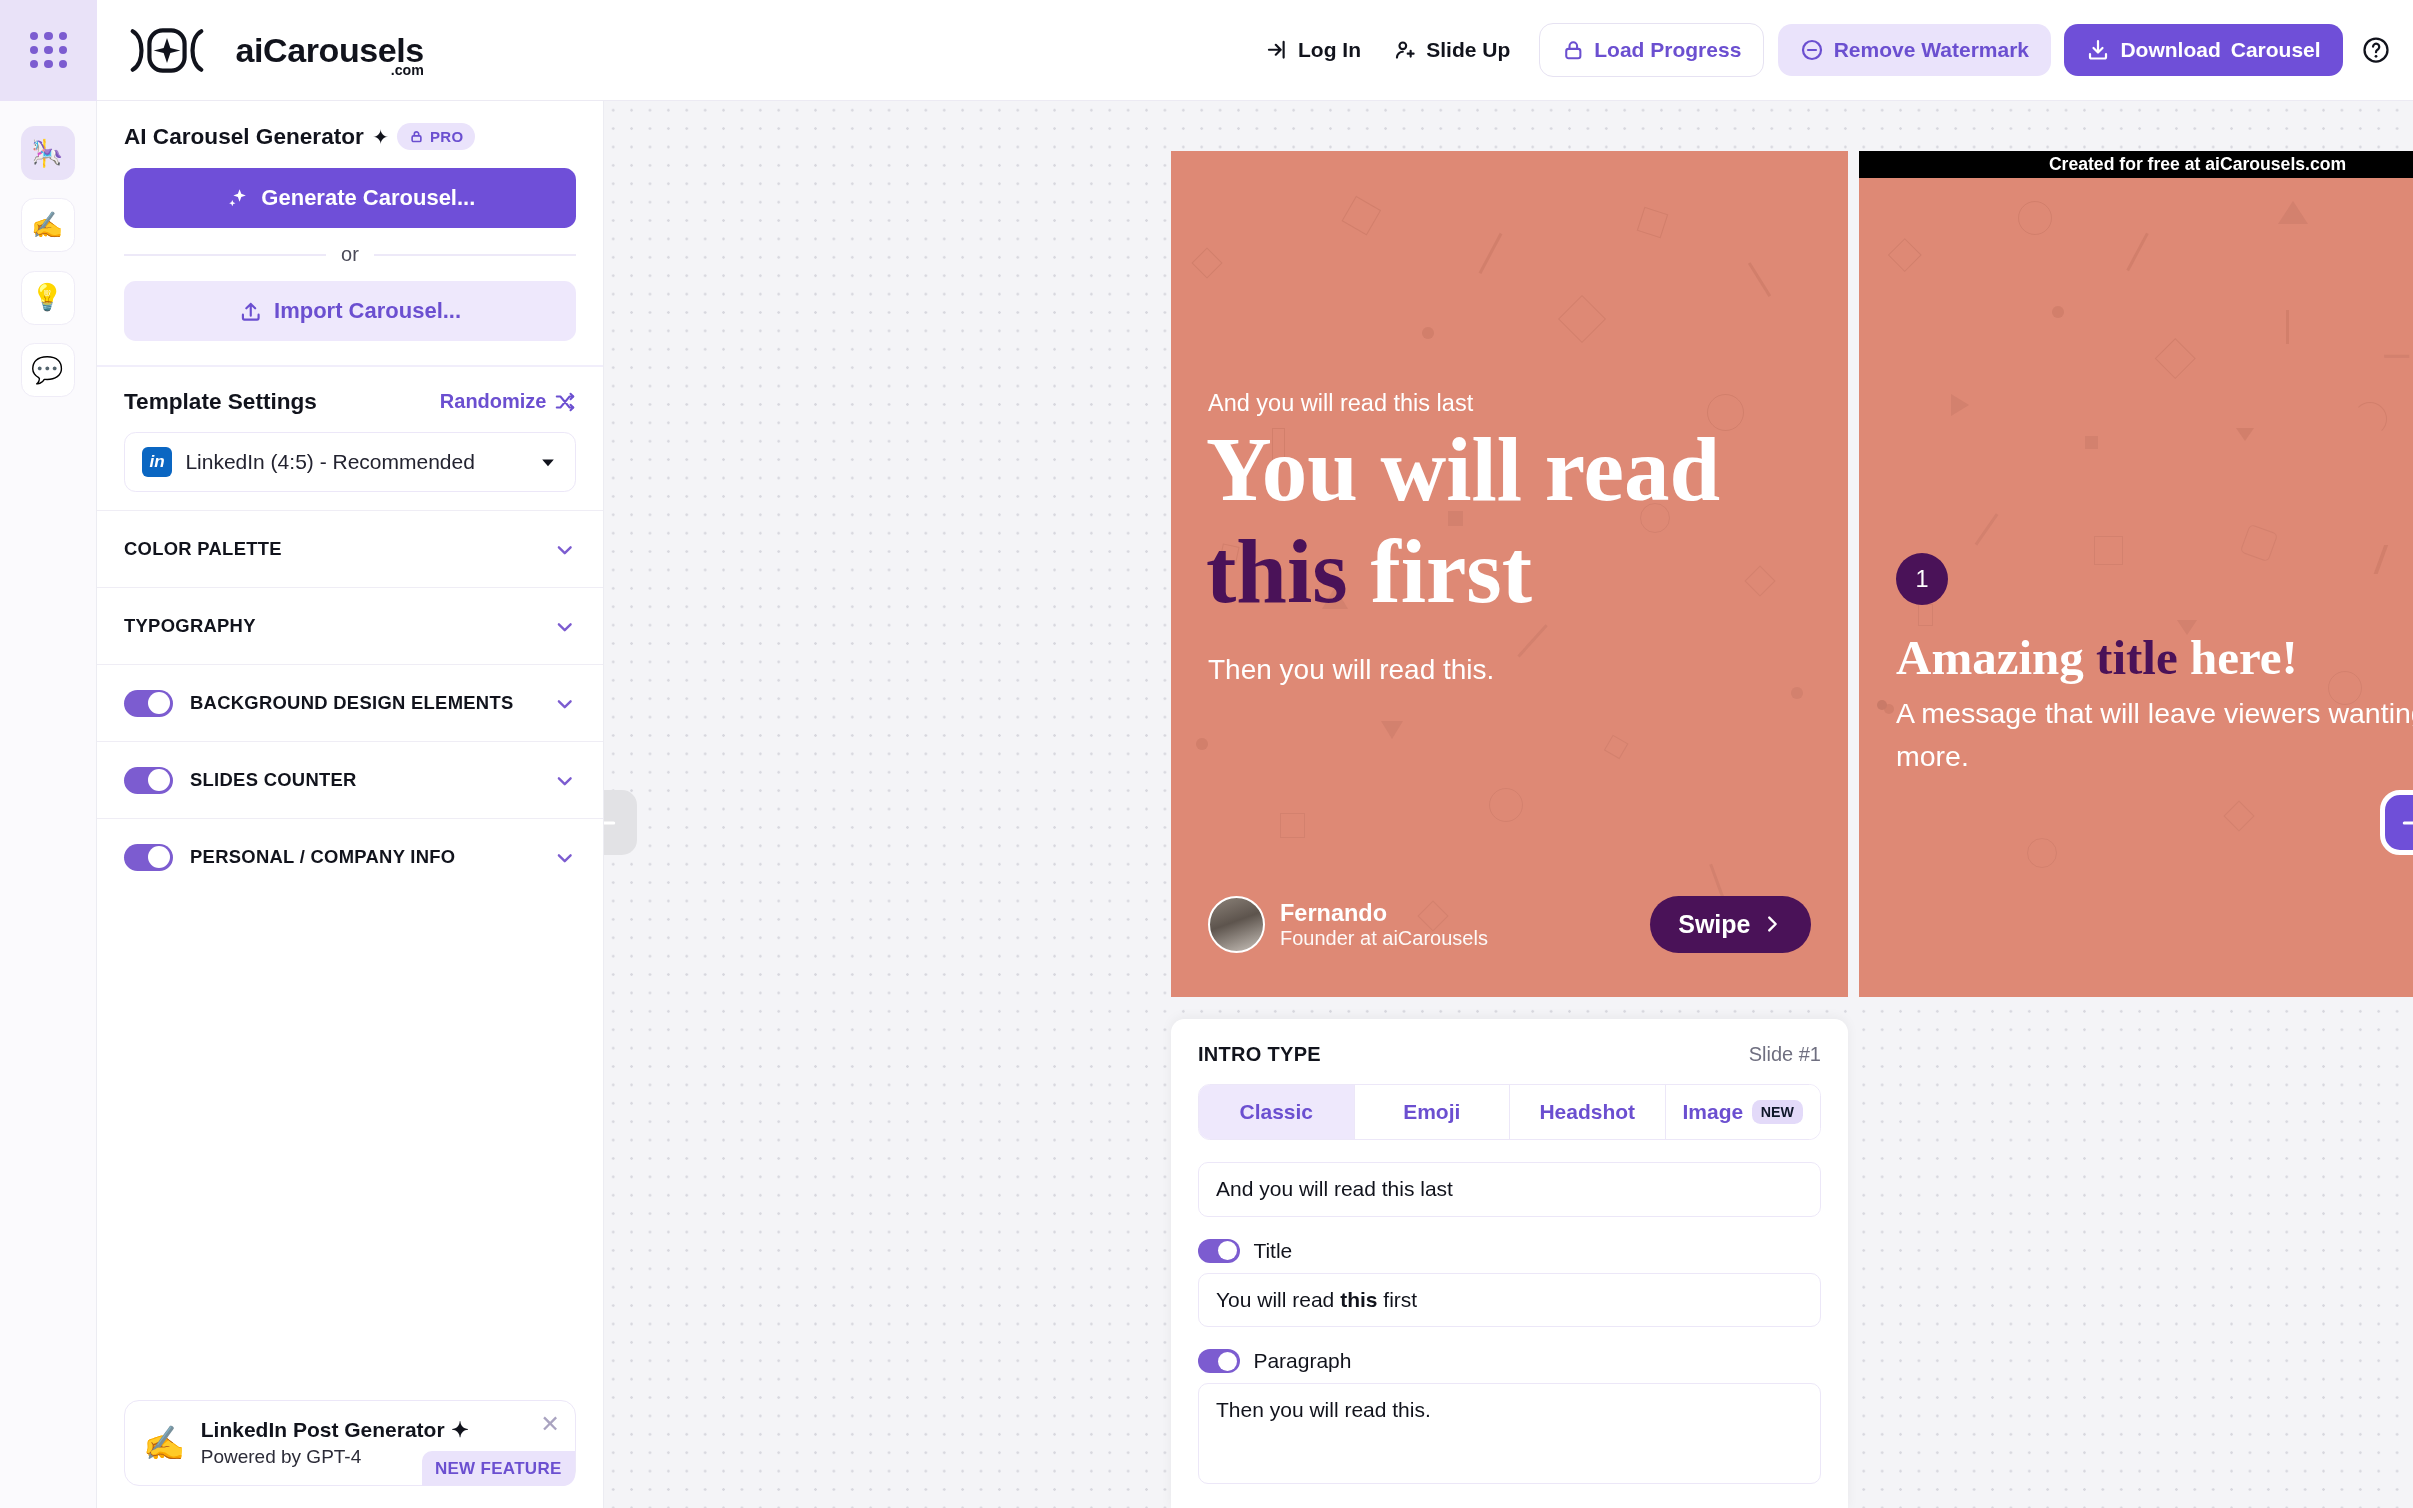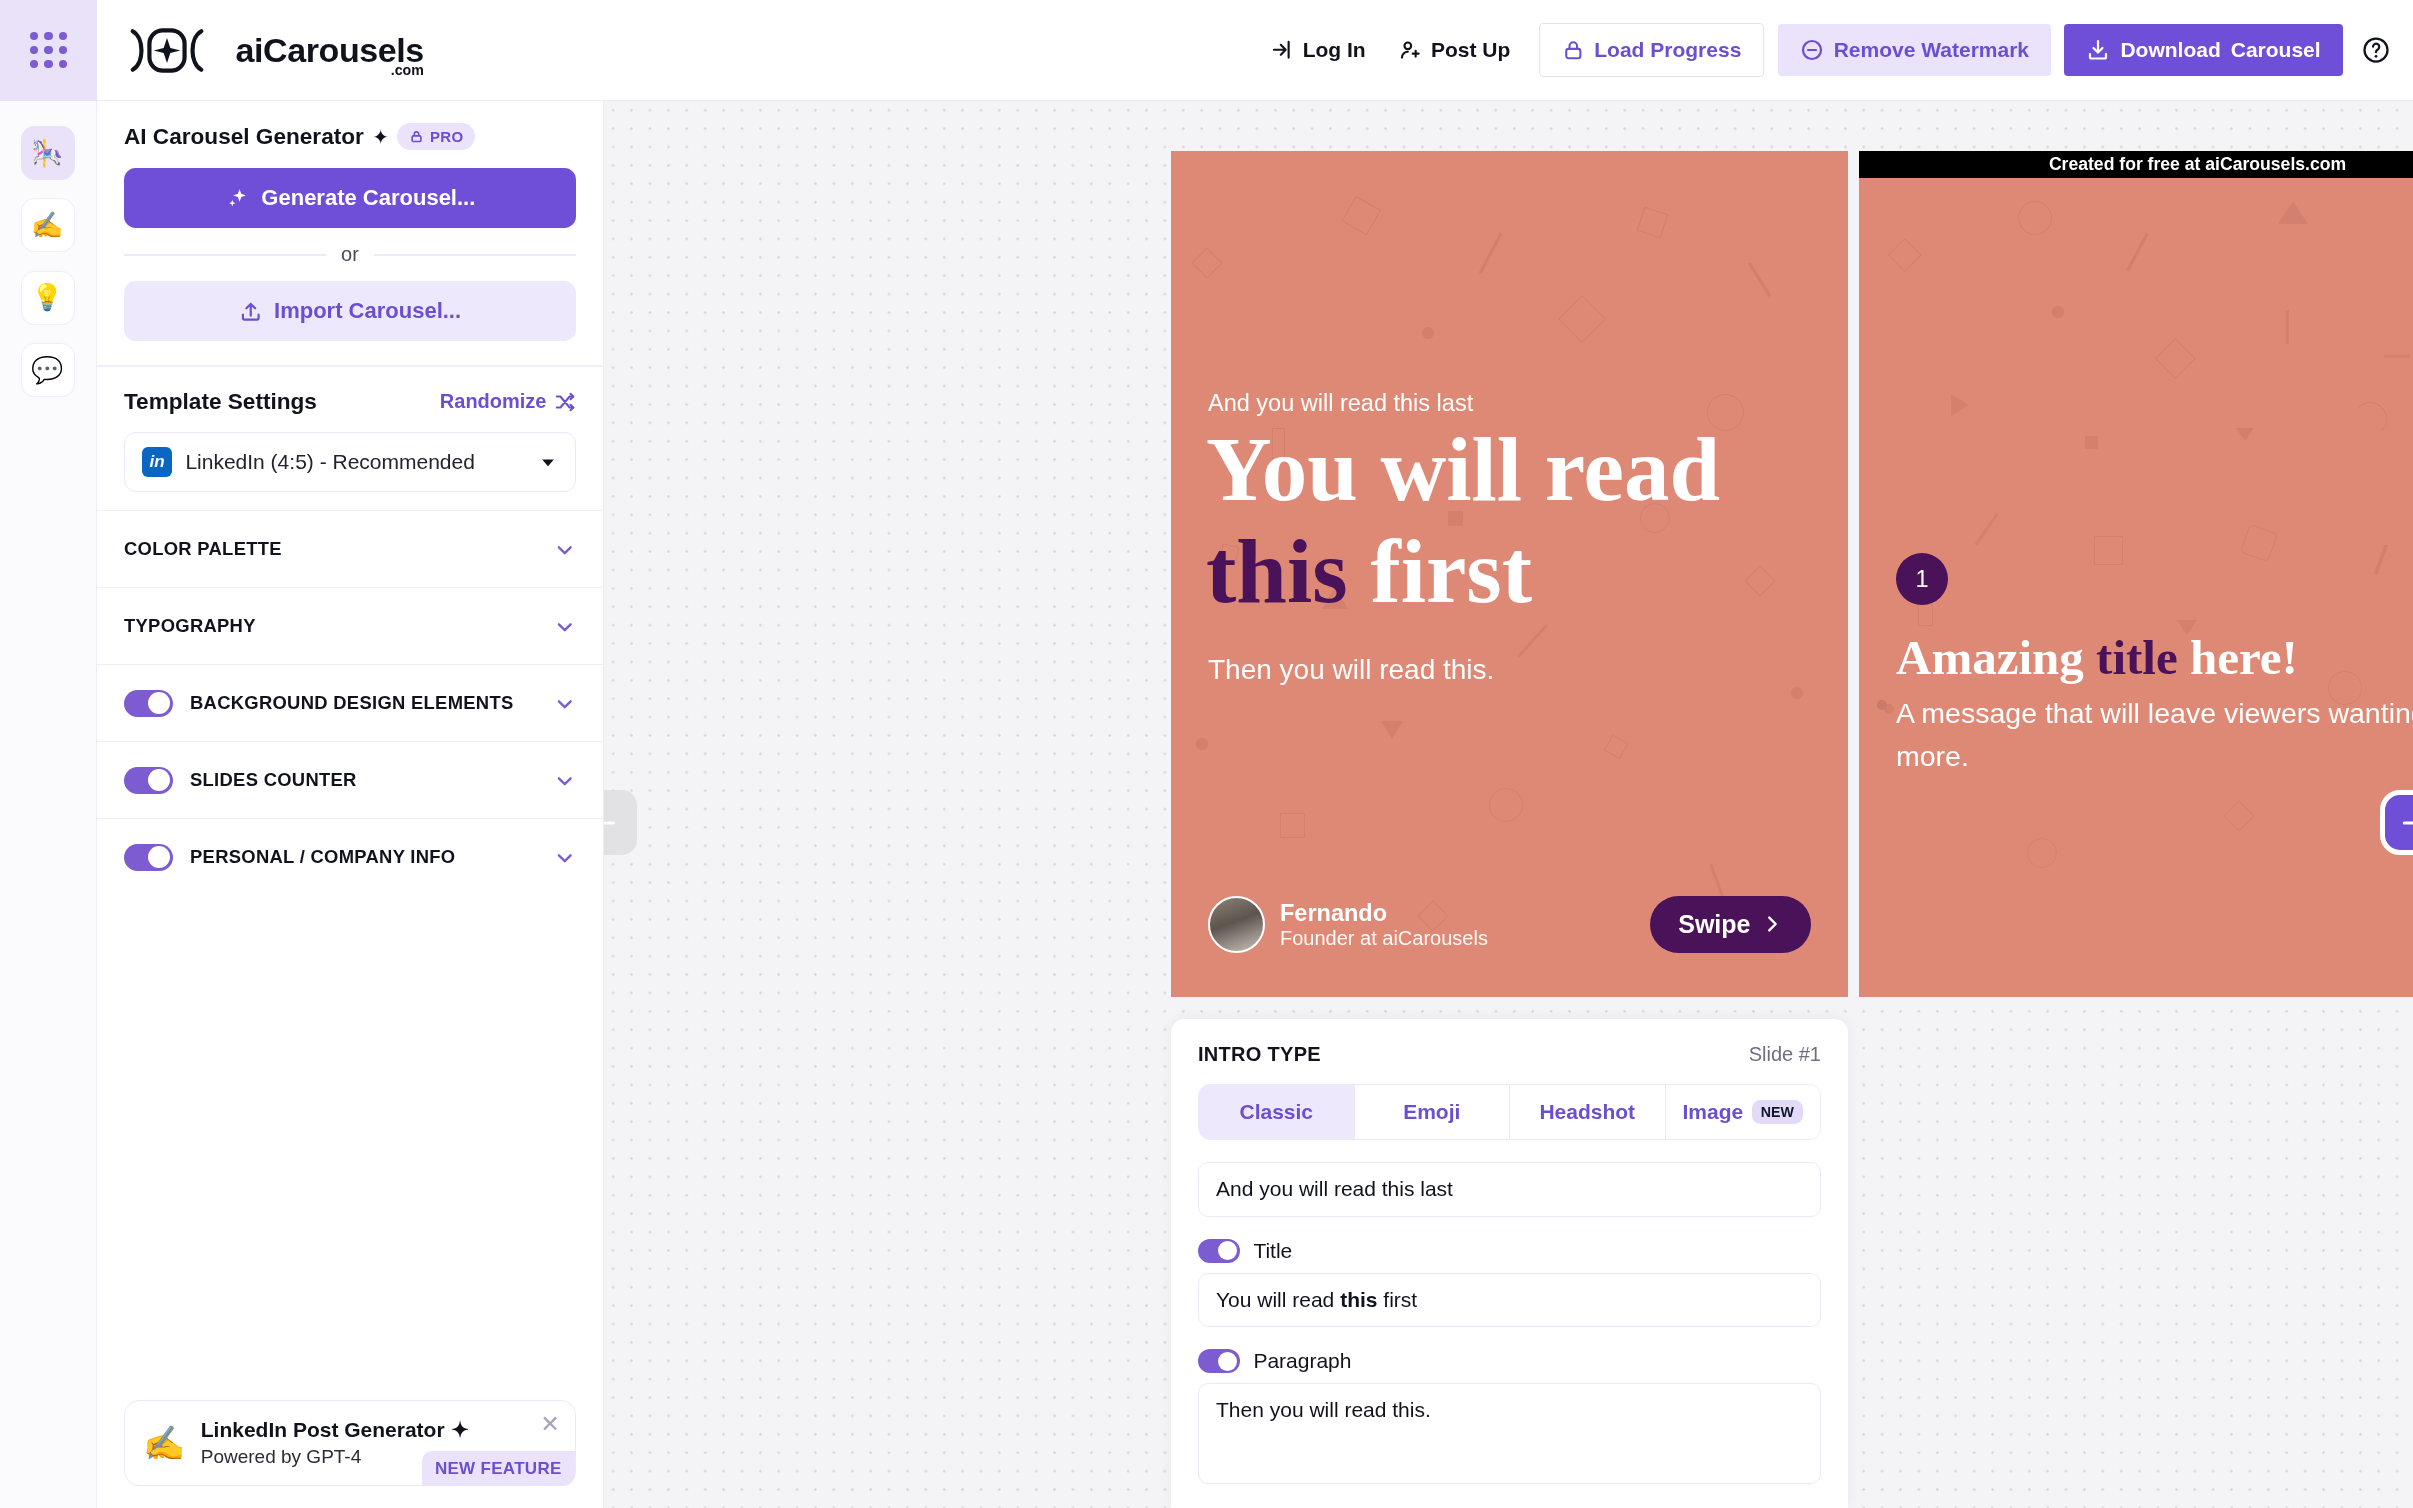--- a/index.html
+++ b/index.html
@@ -34,21 +34,21 @@
   .header-right { margin-left: auto; display: flex; align-items: center; gap: 3.4px; padding-right: 22px; }
   .h-link {
     display: flex; align-items: center; gap: 8.4px;
     font-size: 21px; font-weight: 600; color: #11131c;
     padding: 11.7px 15px; cursor: pointer; background: none; border: none;
     font-family: inherit; white-space: nowrap;
   }
   .h-btn {
     display: flex; align-items: center; gap: 10px;
     font-size: 21px; font-weight: 600;
-    padding: 14.2px 22px; border-radius: 4px; cursor: pointer;
+    padding: 14.2px 22px; border-radius: 14px; cursor: pointer;
     font-family: inherit; white-space: nowrap; border: none;
   }
   .h-btn.outline { background: #fff; border: 1.7px solid #e6e2f2; color: #6b4fd0; margin-left: 10px; }
   .h-btn.soft { background: #eae3fb; color: #6b4fd0; margin-left: 10px; }
   .h-btn.solid { background: #6f4fd8; color: #fff; margin-left: 10px; }
   .help-icon { margin-left: 15px; cursor: pointer; display: flex; align-items: center; }
 
   
   .rail {
     position: absolute; top: 101px; left: 0; width: 97px; height: 1408px;
@@ -276,21 +276,21 @@
         </svg>
         <span>Log In</span>
       </button>
 
       <button class="h-link">
         <svg width="23.5" height="23.5" viewBox="0 0 24 24" fill="none" stroke="#11131c" stroke-width="2.2" stroke-linecap="round" stroke-linejoin="round">
           <circle cx="9" cy="8" r="3.4"></circle>
             <path d="M3 20c0-3.3 2.7-6 6-6"></path>
             <path d="M17 13v6M14 16h6"></path>
         </svg>
-        <span>Post Up</span>
+        <span>Slide Up</span>
       </button>
 
       <button class="h-btn outline">
         <svg width="22.6" height="22.6" viewBox="0 0 24 24" fill="none" stroke="#6b4fd0" stroke-width="2.2" stroke-linecap="round">
           <rect x="4.5" y="10.5" width="15" height="10" rx="2.4"></rect>
             <path d="M8 10.5V7.5a4 4 0 018 0v3"></path>
         </svg>
         <span>Load Progress</span>
       </button>
 

